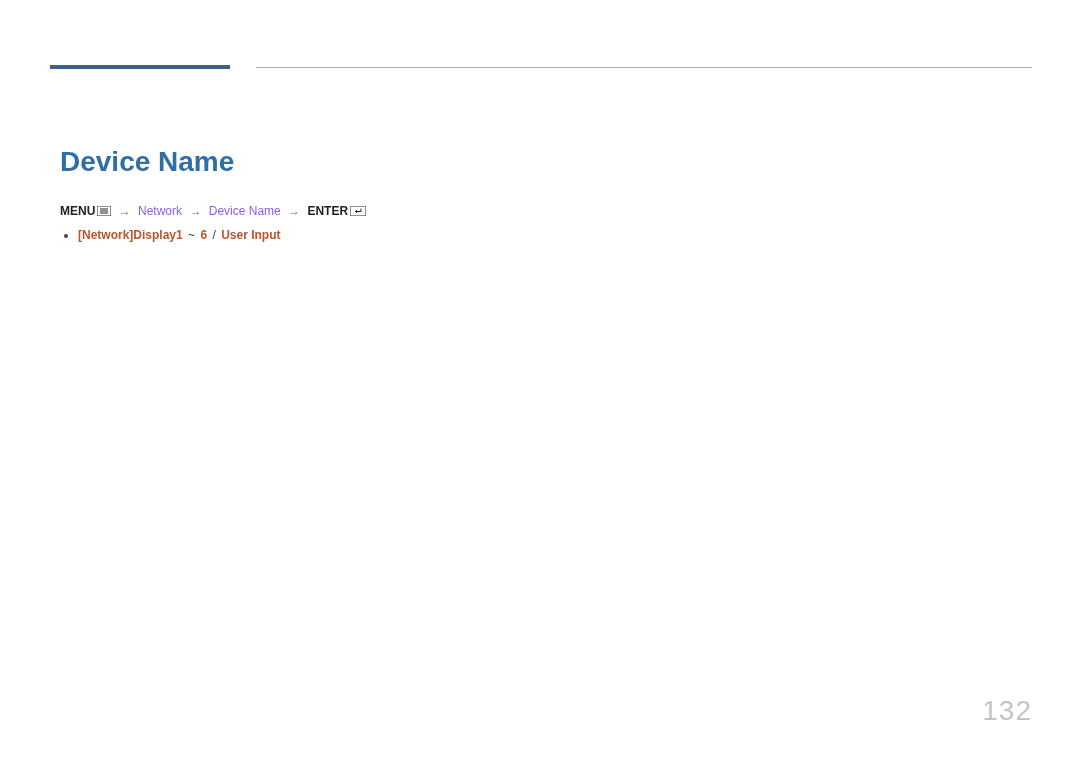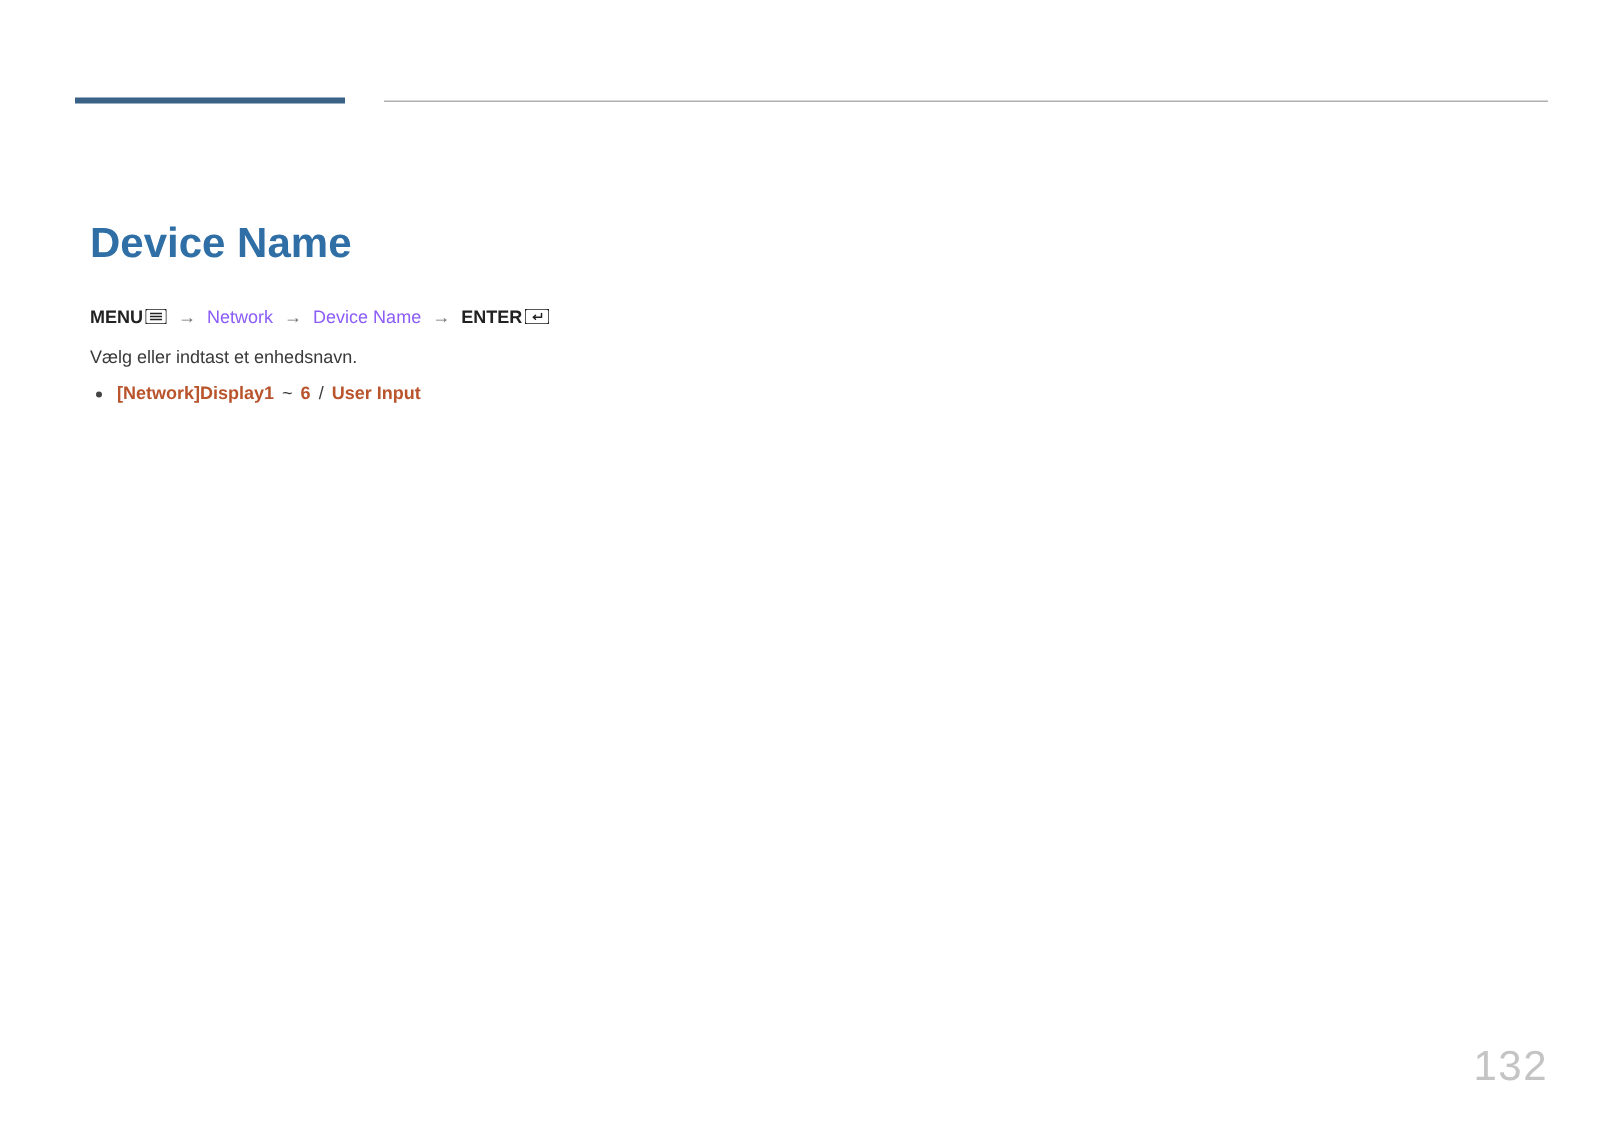--- a/index.html
+++ b/index.html
@@ -144,21 +144,20 @@
     <span class="nav-accent">Network</span>
     <span class="arrow">→</span>
     <span class="nav-accent">Device Name</span>
     <span class="arrow">→</span>
     <span class="nav-bold">ENTER</span><span class="enter-icon"><svg width="16" height="10" viewBox="0 0 16 10">
           <rect x="0" y="0" width="16" height="10" rx="1.5" fill="none" stroke="#222" stroke-width="1"></rect>
           <path d="M11 3 L11 5.5 L5.5 5.5 M5.5 5.5 L7 4.2 M5.5 5.5 L7 6.8" fill="none" stroke="#222" stroke-width="1" stroke-linecap="round" stroke-linejoin="round"></path>
         </svg></span>
   </div>
 
-  <div class="body-text">Vælg eller indtast et enhedsnavn.</div>
 
   <div class="bullet-row">
     <span class="bullet-dot"></span>
     <span class="option-accent">[Network]Display1</span>
     <span class="option-separator">~</span>
     <span class="option-accent">6</span>
     <span class="option-separator">/</span>
     <span class="option-accent">User Input</span>
   </div>
 </div>

